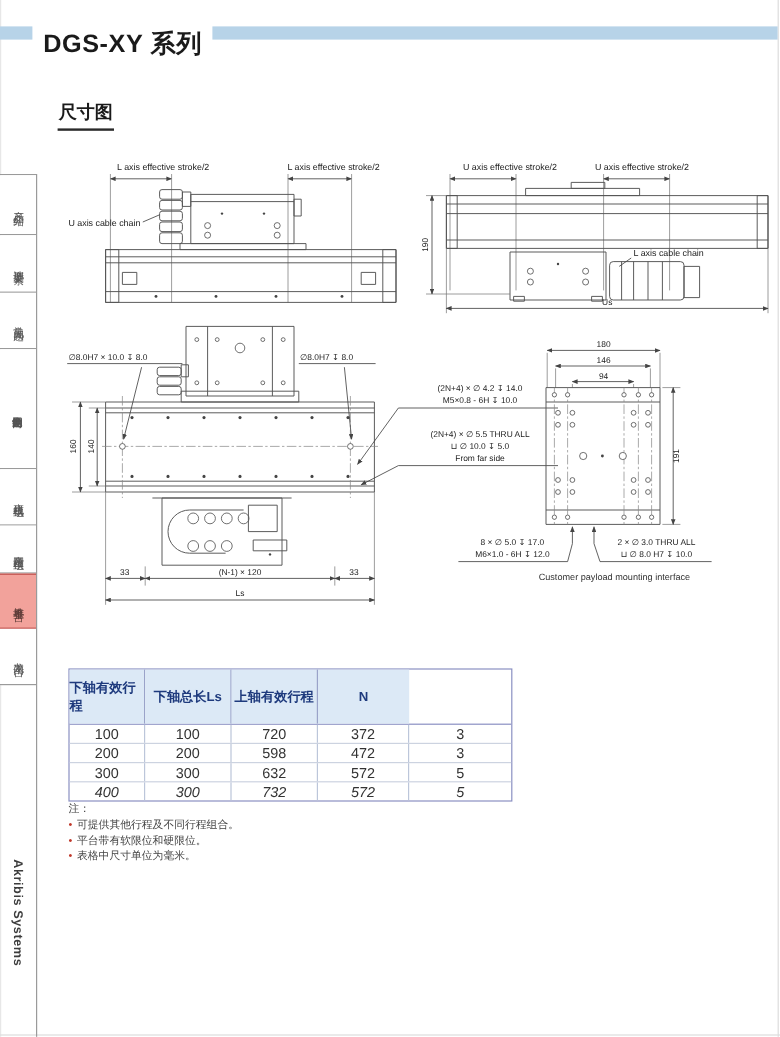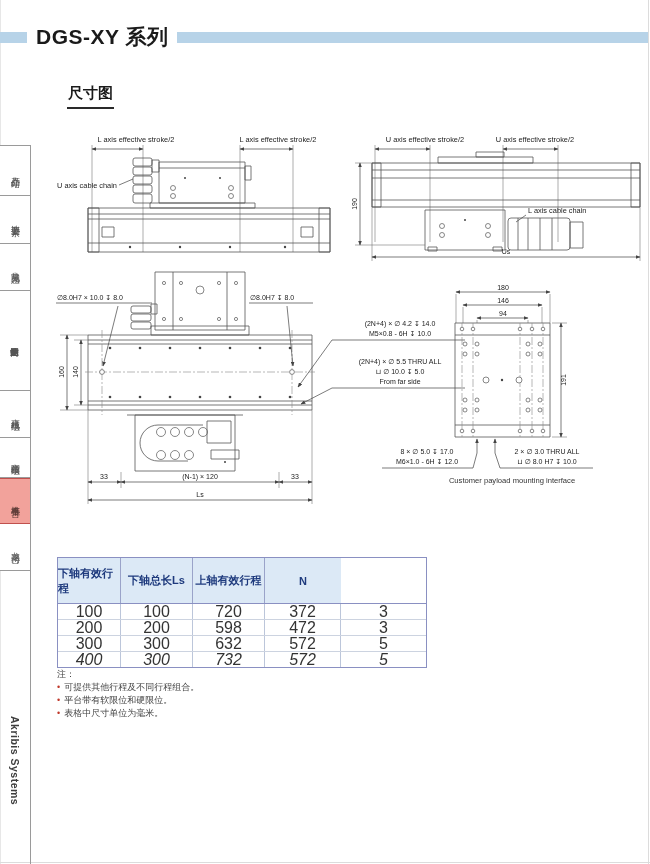--- a/index.html
+++ b/index.html
@@ -8,28 +8,28 @@
     font-family:"Liberation Sans","DejaVu Sans",sans-serif;color:#222;
     overflow:hidden;
   }
   
   .edge-left{position:absolute;left:0;top:0;bottom:0;width:1px;background:#e7e7e7;}
   .edge-right{position:absolute;left:648px;top:0;bottom:0;width:1px;background:#dcdcdc;}
   .edge-bottom{position:absolute;left:0;bottom:1px;right:0;height:1px;background:#dcdcdc;}
   .side-rule{position:absolute;left:30px;top:145px;bottom:0;width:1px;background:#9a9a9a;}
 
   
-  .header{position:absolute;left:0;top:22px;right:2px;height:30px;display:flex;align-items:center;}
+  .header{position:absolute;left:0;top:22px;right:2px;height:30px;display:flex;align-items:flex-start;}
   .bar{height:11px;background:#b7d3e8;}
   .bar-left{width:27px;}
   .bar-right{flex:1;}
   .page-title{font-size:21px;font-weight:bold;color:#1a1a1a;margin:0 9px;letter-spacing:0.5px;white-space:nowrap;}
 
   .section-title{position:absolute;left:48px;top:84px;font-size:15px;font-weight:bold;color:#1a1a1a;
-    border-bottom:2px solid #2a2a2a;padding:0 1px 4px 1px;margin-left:19px;}
+    border-bottom:2px solid #2a2a2a;padding:0 1px 4px 1px;}
 
   
   .sidebar{position:absolute;left:0;top:145px;width:30px;border-top:1px solid #9a9a9a;}
   .stab{width:30px;box-sizing:border-box;border-bottom:1px solid #9a9a9a;
     display:flex;align-items:center;justify-content:center;
     writing-mode:vertical-rl;text-orientation:upright;
     font-size:9px;letter-spacing:1px;color:#555;cursor:pointer;background:#fff;}
   .tb0{height:50px}.tb1{height:48px}.tb2{height:47px}
   .tb3{height:100px;font-size:8.5px;letter-spacing:0;}
   .tb4{height:47px}.tb5{height:40px}.tb6{height:46px}.tb7{height:47px}
@@ -52,21 +52,21 @@
   text.lbl{font-size:7.4px;fill:#222;font-family:"Liberation Sans","DejaVu Sans",sans-serif;}
   text.cap{font-size:7.6px;fill:#333;font-family:"Liberation Sans","DejaVu Sans",sans-serif;}
 
   
   .spec-table{position:absolute;left:57px;top:557px;width:368px;border:1.5px solid #8a90c2;background:#fff;}
   .trow{display:grid;grid-template-columns:63px 72px 72px 76px 85px;}
   .th{height:45px;background:#dce9f6;color:#1e3a7d;font-weight:bold;font-size:11px;
     display:flex;align-items:center;justify-content:center;border-right:1px solid #9aa3c9;box-sizing:border-box;}
   .th:last-child{border-right:none;}
   .thead{border-bottom:1.5px solid #8a90c2;}
-  .td{height:15px;font-size:16px;color:#333;display:flex;align-items:center;justify-content:center;
+  .td{height:15px;font-size:12px;color:#333;display:flex;align-items:center;justify-content:center;
     border-right:1px solid #bcc6da;box-sizing:border-box;}
   .td:last-child{border-right:none;}
   .trow.data{border-bottom:1px solid #ccd3e0;}
   .trow.data:last-child{border-bottom:none;font-style:italic;}
 
   
   .notes{position:absolute;left:57px;top:668px;font-size:9px;color:#444;line-height:13px;}
   .note-item .bullet{color:#c0392b;margin-right:4px;font-size:9px;}
 </style>
 </head>

